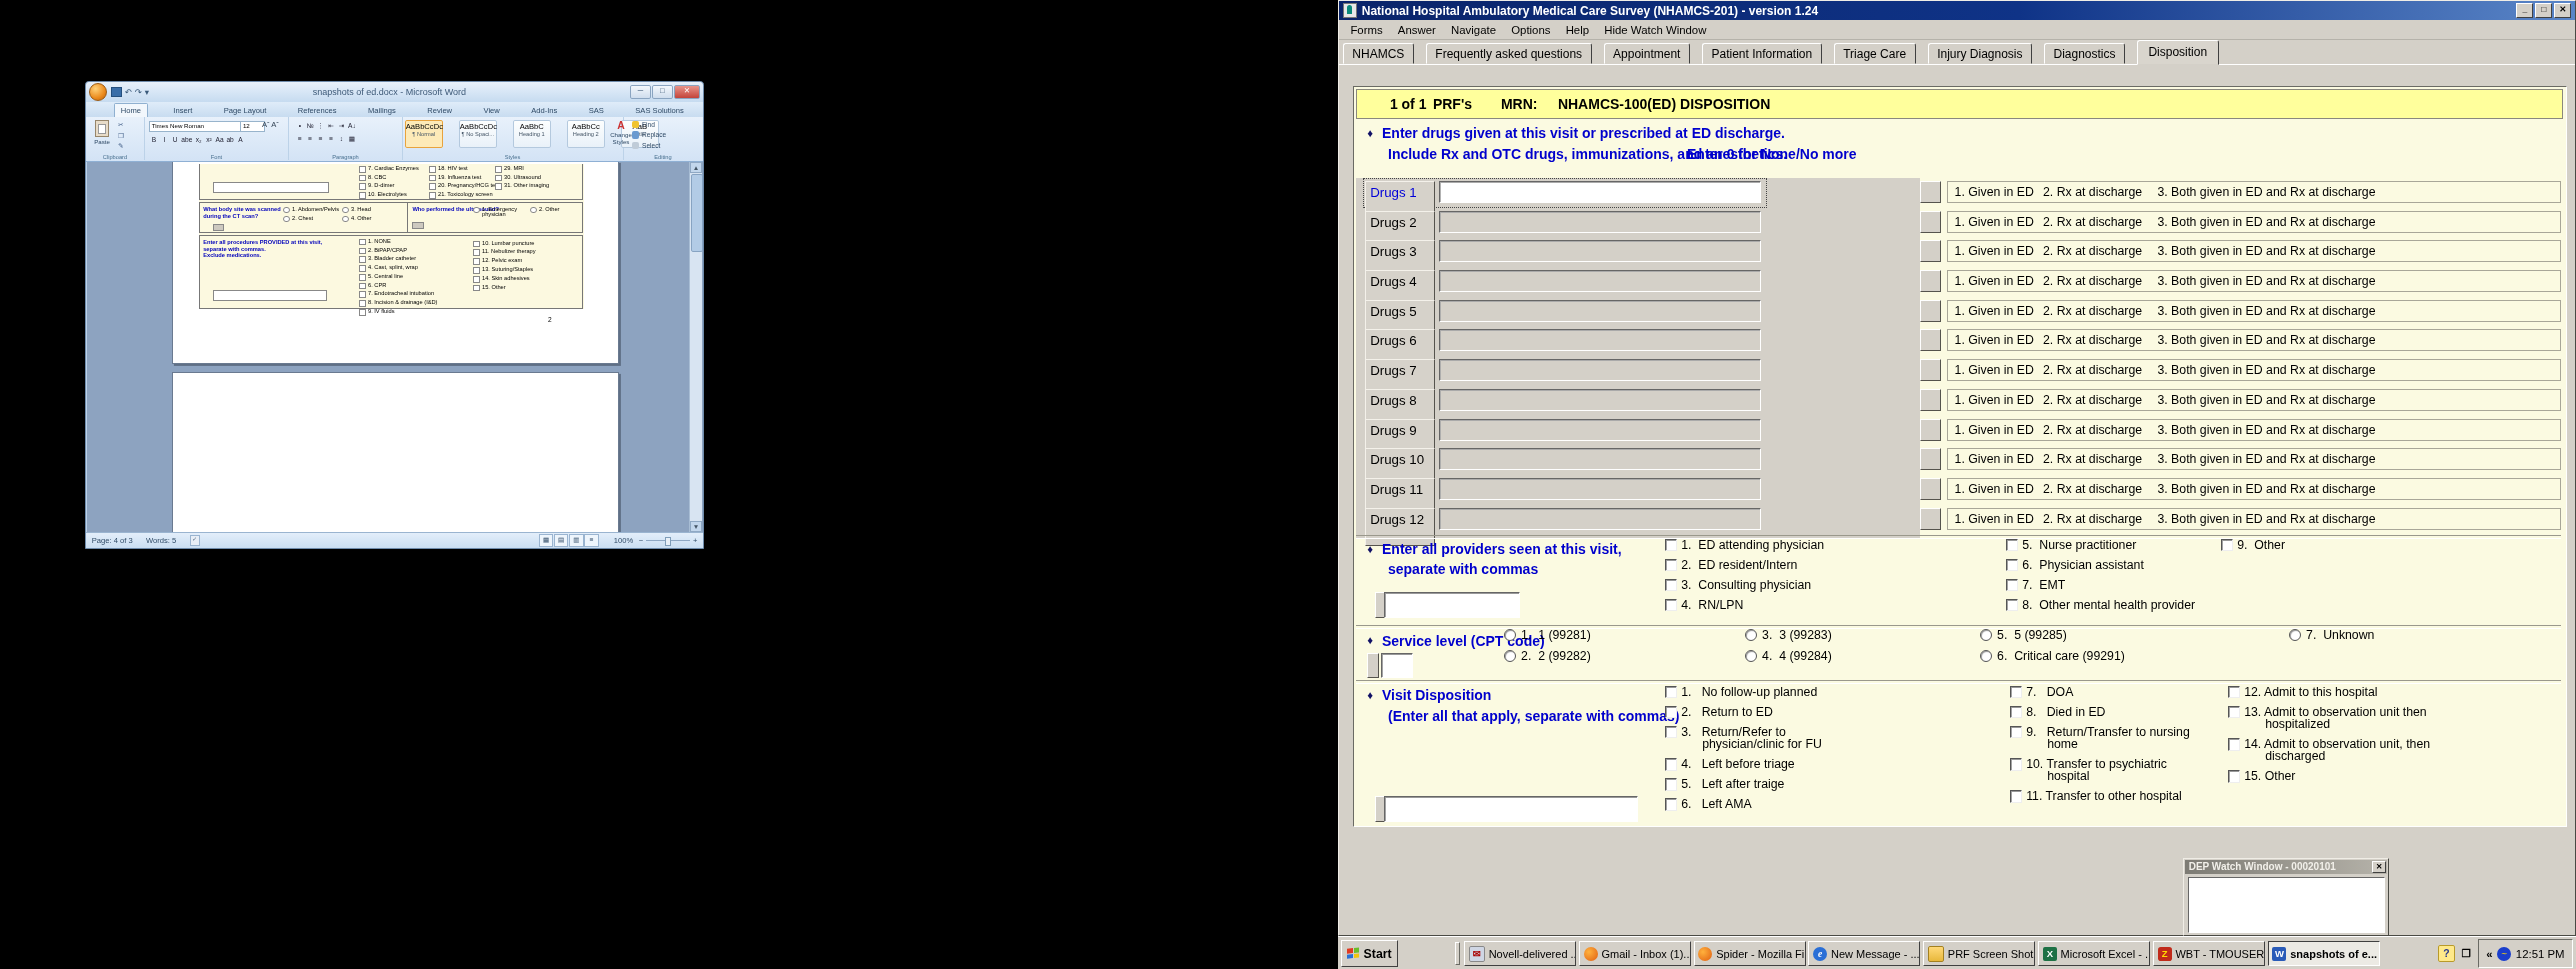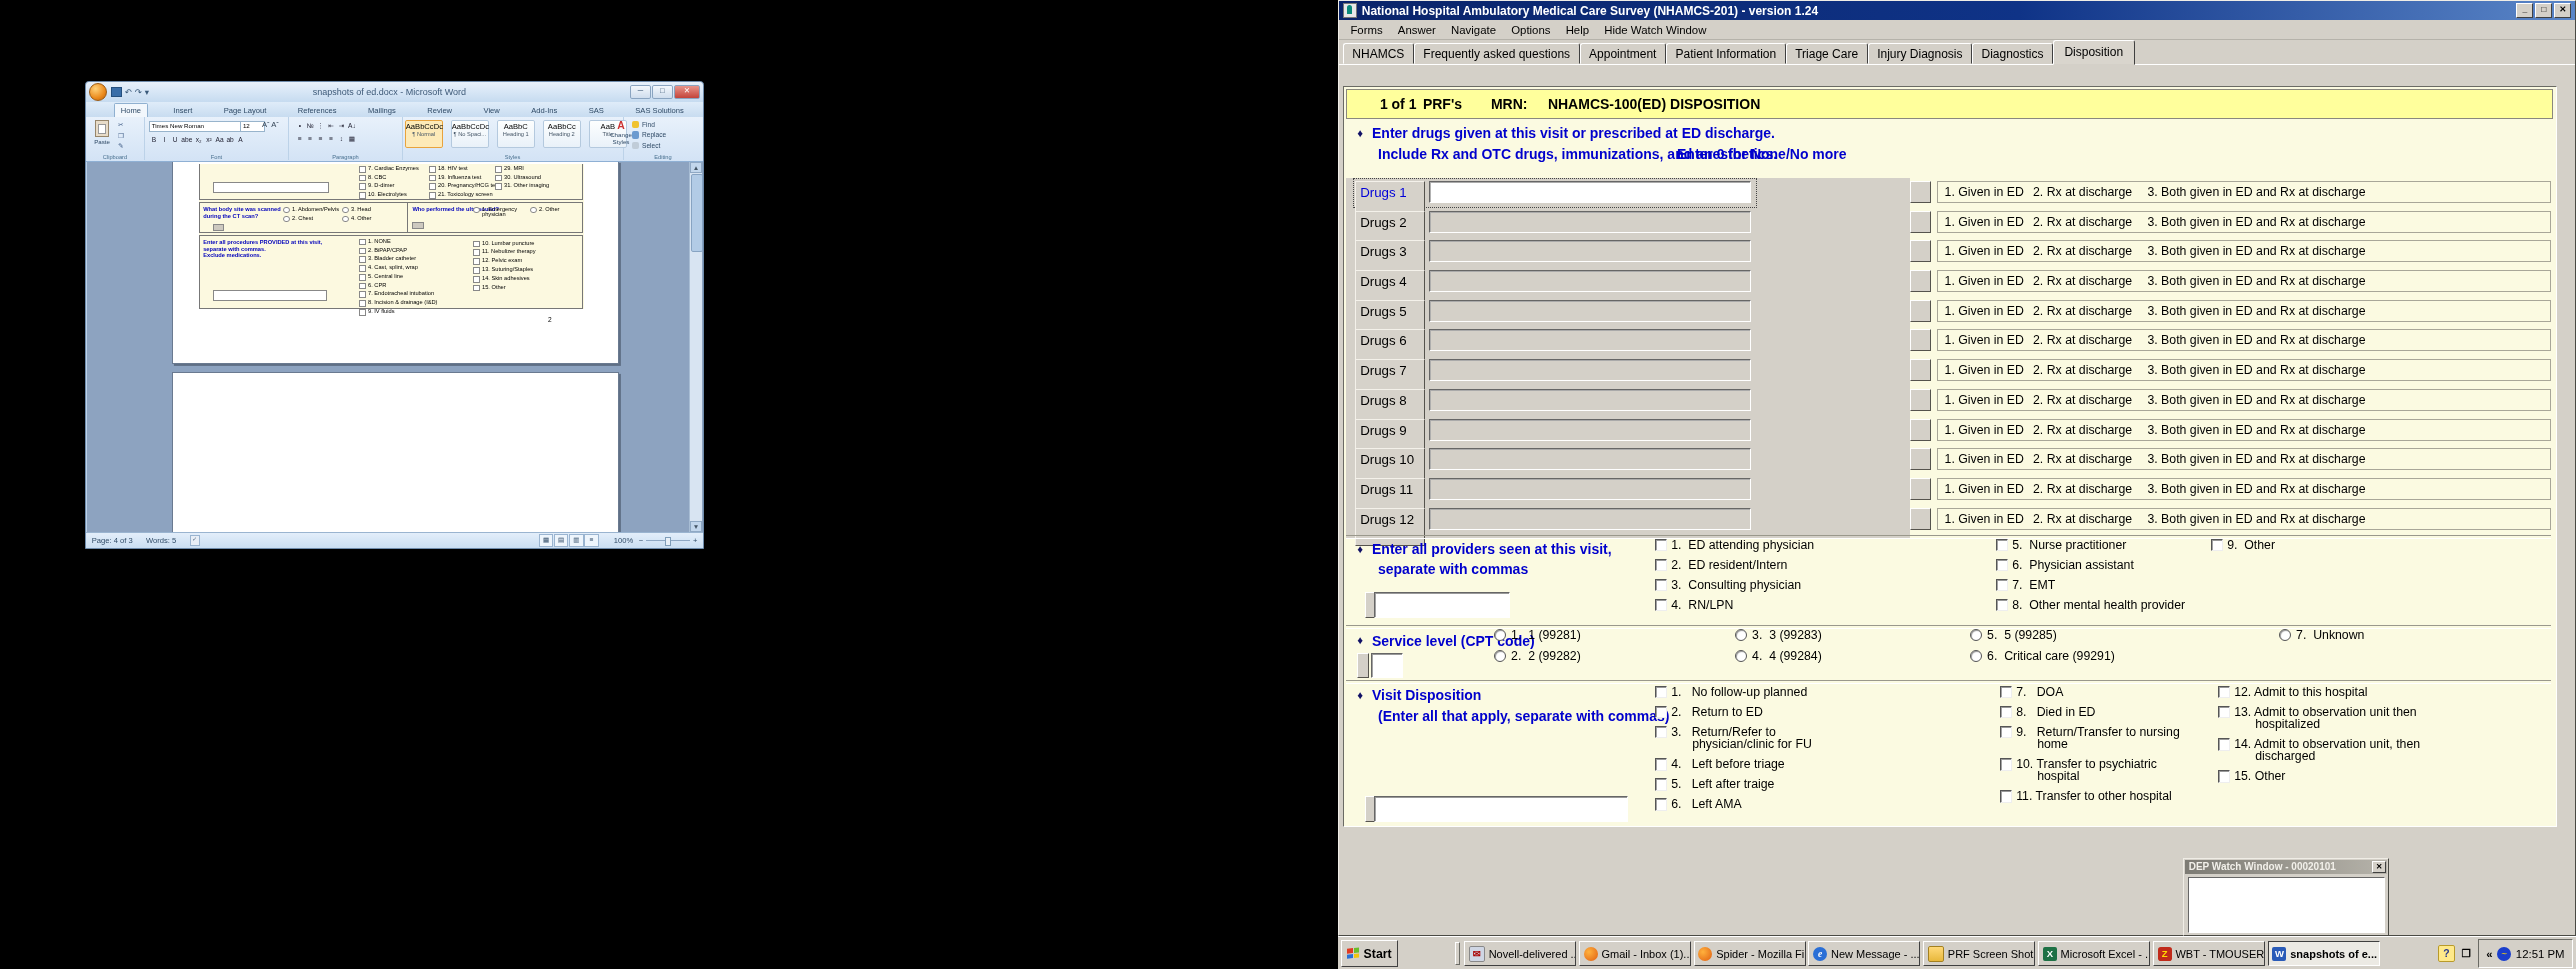--- a/index.html
+++ b/index.html
@@ -21,24 +21,24 @@
   .menu-item{padding:1.9px 7.6px;}
   .toolbar{height:24.6px;border-top:0.9px solid #fff;display:flex;align-items:center;
            border-bottom:0.9px solid #9a968e;padding-left:3.8px;}
   .tb-handle{width:2.8px;height:19px;border:0.9px solid;border-color:#fff #6a6a64 #6a6a64 #fff;margin-right:3.8px;}
   .tb-btn{display:inline-block;width:49px;height:19px;line-height:18px;text-align:center;font-size:12px;
           background:#d4d0c8;border:0.9px solid;border-color:#fff #404040 #404040 #fff;margin-right:3.8px;}
   .tb-btn::first-letter{text-decoration:underline;}
   .tb-btn.disabled{color:#8a867e;text-shadow:0.9px 0.9px 0 #fff;}
   .tabstrip{height:24px;display:flex;align-items:flex-end;padding-left:3.8px;border-bottom:0.9px solid #fff;}
   .app-tab{font-size:12px;padding:2.8px 8.5px 3.8px 8.5px;background:#d4d0c8;border:0.9px solid;
-           border-color:#fff #404040 #d4d0c8 #fff;border-radius:2.8px 2.8px 0 0;margin-right:0;height:12.3px;}
+           border-color:#fff #404040 #d4d0c8 #fff;border-radius:2.8px 2.8px 0 0;margin-right:12px;height:12.3px;}
   .app-tab.active{padding:3.8px 10.4px 5.7px 10.4px;margin-bottom:-0.9px;position:relative;z-index:3;background:#d9d5cd;height:13.3px;}
 
-  #form{position:absolute;left:4px;top:85px;width:1214px;height:741px;background:#fbfae1;
+  #form{position:absolute;left:14px;top:85px;width:1214px;height:741px;background:#fbfae1;
         border:1.9px solid;border-color:#6a6a64 #fff #fff #6a6a64;box-sizing:border-box;}
   .f-header{position:absolute;left:1.9px;top:1.9px;width:1205px;height:28px;background:#ffff9c;
             border:0.9px solid #8a887e;font-weight:bold;font-size:14px;}
   .f-header span{position:absolute;top:5.7px;}
   .blue{color:#0000cc;font-weight:bold;font-size:14px;}
   .diamond{color:#101066;font-size:11.4px;font-weight:bold;}
   .sep{position:absolute;left:1.9px;width:1205px;height:1.9px;border-top:0.9px solid #9a988c;border-bottom:0.9px solid #ffffff;}
 
   .drug-panel{position:absolute;left:1.9px;top:91px;width:564px;height:360px;background:#d4d0c8;}
   #drugRows{position:absolute;left:0;top:94px;width:1210px;}
@@ -620,21 +620,21 @@
         <span class="abs" style="left:117px;top:2.8px;font-size:7.6px;color:#345;">Aˆ Aˇ</span>
         <div class="abs" style="left:3.8px;top:17px;"><span class="fbtn">B</span><span class="fbtn">I</span><span class="fbtn">U</span><span class="fbtn">abe</span><span class="fbtn">x₂</span><span class="fbtn">x²</span><span class="fbtn">Aa</span><span class="fbtn">ab</span><span class="fbtn">A</span></div>
         <div class="rg-label">Font</div>
       </div>
       <div class="rgroup" style="left:203px;width:114px;">
         <div class="abs" style="left:5.7px;top:3.8px;"><span class="pbtn">•</span><span class="pbtn">№</span><span class="pbtn">⋮</span><span class="pbtn">⇤</span><span class="pbtn">⇥</span><span class="pbtn">A↓</span></div>
         <div class="abs" style="left:5.7px;top:17px;"><span class="pbtn">≡</span><span class="pbtn">≡</span><span class="pbtn">≡</span><span class="pbtn">≡</span><span class="pbtn">↕</span><span class="pbtn">▦</span></div>
         <div class="rg-label">Paragraph</div>
       </div>
       <div class="rgroup" style="left:316px;width:222px;">
-        <div class="abs" style="left:2.8px;top:2.8px;display:flex;gap:8px;">
+        <div class="abs" style="left:2.8px;top:2.8px;display:flex;gap:16px;">
             <div class="stylebox active">
     <div class="st-sample">AaBbCcDc</div>
     <div class="st-label">¶ Normal</div>
   </div>
             <div class="stylebox">
     <div class="st-sample">AaBbCcDc</div>
     <div class="st-label">¶ No Spaci...</div>
   </div>
             <div class="stylebox">
     <div class="st-sample">AaBbC</div>

